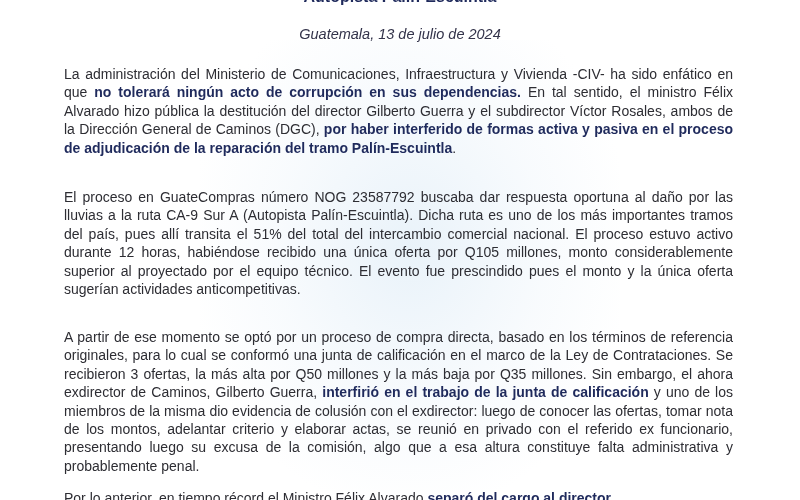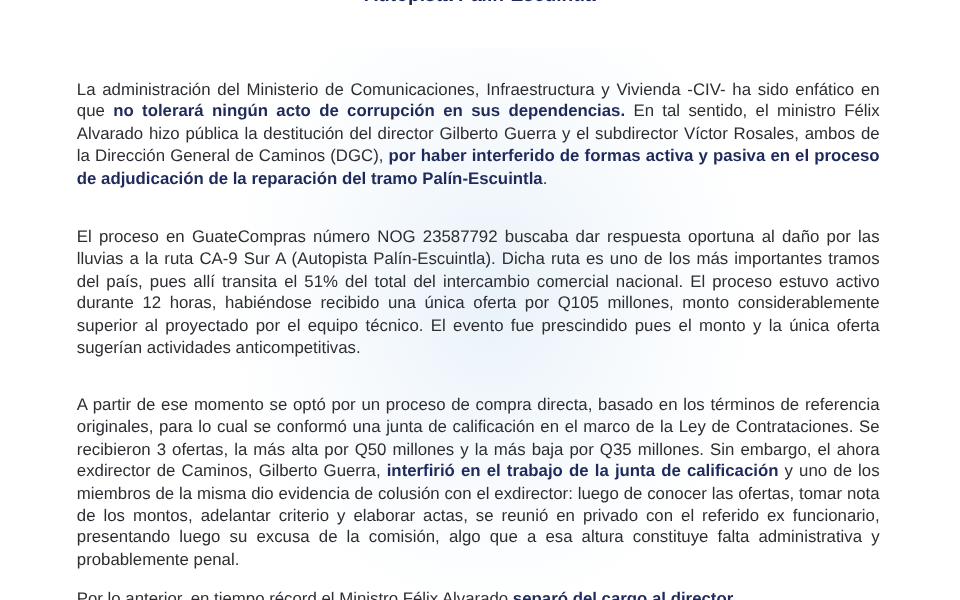--- a/index.html
+++ b/index.html
@@ -35,20 +35,21 @@
   #p3 { top: 328px; }
   #p4 { top: 489px; white-space: nowrap; overflow: hidden; }
 </style>
 </head>
 <body>
 
 <div class="watermark"></div>
 
 <div class="page">
   <div class="title">Autopista Palín-Escuintla</div>
+  <div class="dateline">Guatemala, 13 de julio de 2024</div>
 
   <p class="para" id="p1">
     <span>La administración del Ministerio de Comunicaciones, Infraestructura y Vivienda -CIV- ha sido enfático en que </span><b>no tolerará ningún acto de corrupción en sus dependencias.</b><span> En tal sentido, el ministro Félix Alvarado hizo pública la destitución del director Gilberto Guerra y el subdirector Víctor Rosales, ambos de la Dirección General de Caminos (DGC), </span><b>por haber interferido de formas activa y pasiva en el proceso de adjudicación de la reparación del tramo Palín-Escuintla</b><span>.</span>
   </p>
 
   <p class="para" id="p2">
     <span>El proceso en GuateCompras número NOG 23587792 buscaba dar respuesta oportuna al daño por las lluvias a la ruta CA-9 Sur A (Autopista Palín-Escuintla). Dicha ruta es uno de los más importantes tramos del país, pues allí transita el 51% del total del intercambio comercial nacional. El proceso estuvo activo durante 12 horas, habiéndose recibido una única oferta por Q105 millones, monto considerablemente superior al proyectado por el equipo técnico. El evento fue prescindido pues el monto y la única oferta sugerían actividades anticompetitivas.</span>
   </p>
 
   <p class="para" id="p3">

